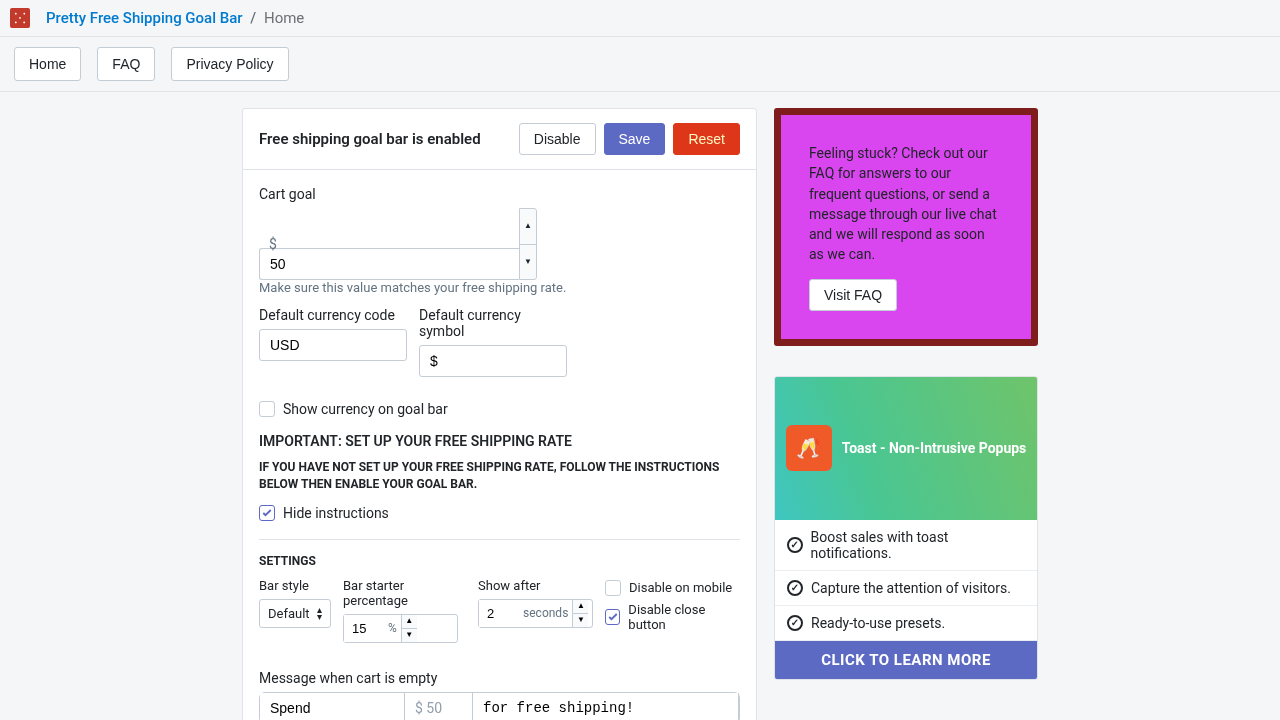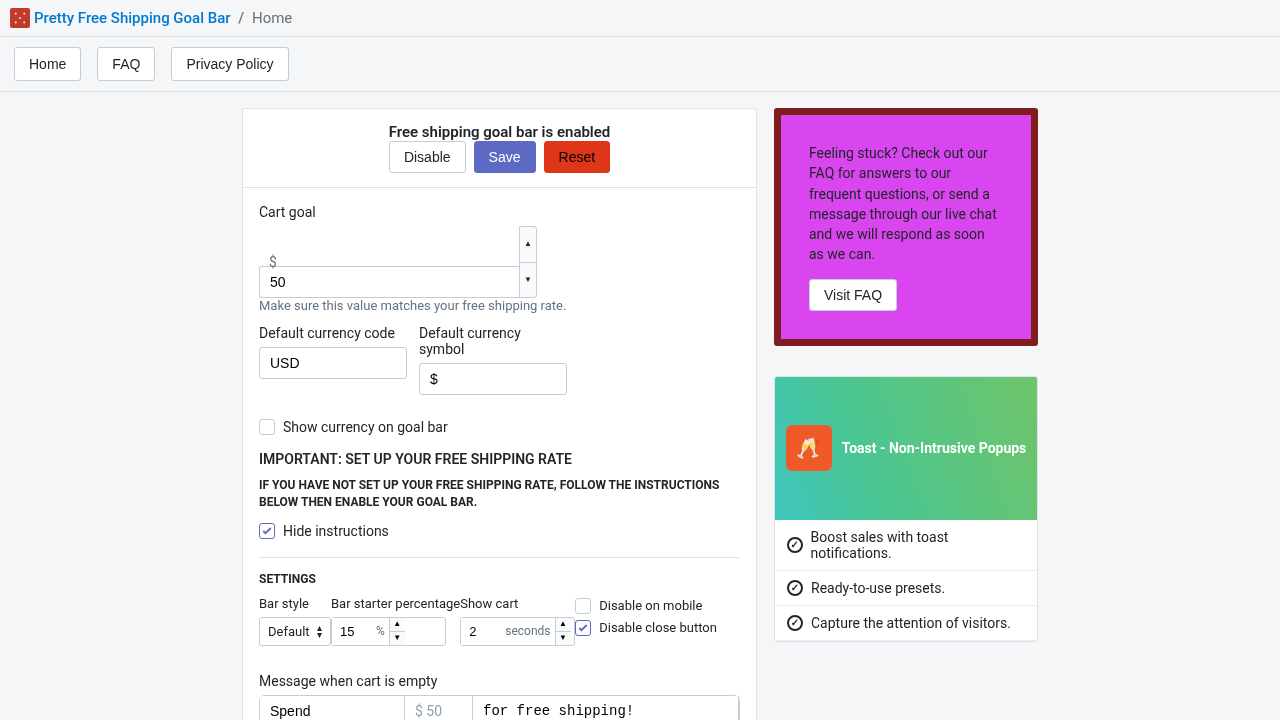--- a/index.html
+++ b/index.html
@@ -8,21 +8,21 @@
   background: #f4f6f8;
   color: #212529;
   font-size: 14px;
 }
 .topbar {
   display: flex;
   align-items: center;
   padding: 8px 10px;
   border-bottom: 1px solid #e1e3e5;
   background: #f4f6f8;
-  gap: 4px;
+  gap: 16px;
 }
 .logo {
   width: 20px;
   height: 20px;
   background: #c13a2c;
   border-radius: 2px;
   display: flex;
   align-items: center;
   justify-content: center;
   position: relative;
@@ -66,37 +66,36 @@
   background: #fff;
   border: 1px solid #dfe3e8;
   border-radius: 3px;
 }
 .panel-header {
   display: flex;
   align-items: center;
   justify-content: space-between;
   padding: 14px 16px;
   border-bottom: 1px solid #dfe3e8;
-  flex-direction: column;
 }
 .panel-title {
   font-size: 15px;
   font-weight: 600;
 }
 .btn-group { display: flex; gap: 8px; }
 .btn {
   border: 1px solid #c4cdd5;
   border-radius: 3px;
   padding: 7px 14px;
   font-size: 14px;
   cursor: pointer;
 }
 .btn-default { background: #fff; color: #212529; }
 .btn-primary { background: #5c6ac4; color: #fff; border-color: #5c6ac4; }
-.btn-danger  { background: #de3618; color: #000000; border-color: #de3618; }
+.btn-danger  { background: #de3618; color: #fef9c3; border-color: #de3618; }
 .panel-body { padding: 16px 16px 20px 16px; }
 .form-group { margin-bottom: 12px; }
 .form-label { display: block; font-size: 14px; color: #212529; margin-bottom: 6px; }
 .help-text { font-size: 13px; color: #637381; }
 .input-wrap { position: relative; display: flex; align-items: center; }
 .input-prefix {
   position: absolute;
   left: 10px;
   color: #637381;
   font-size: 14px;
@@ -164,21 +163,21 @@
   margin-bottom: 10px;
 }
 .important-p {
   font-size: 12px;
   font-weight: 700;
   line-height: 1.4;
   margin-bottom: 10px;
 }
 .section-divider { border-top: 1px solid #dfe3e8; margin-top: 18px; padding-top: 14px; }
 .settings-h { font-size: 12px; font-weight: 700; margin-bottom: 10px; }
-.settings-row { display: flex; align-items: flex-start; }
+.settings-row { display: flex; gap: 12px; align-items: flex-start; }
 .sel-wrap {
   border: 1px solid #c4cdd5;
   border-radius: 3px;
   padding: 6px 8px;
   display: flex;
   align-items: center;
   justify-content: space-between;
   cursor: pointer;
   width: 72px;
   font-size: 13px;
@@ -393,21 +392,21 @@
               <input type="text" value="15" style="">
               <span class="unit">%</span>
               <div class="spn">
                 <button>▲</button>
                 <button>▼</button>
               </div>
             </div>
           </div>
 
           <div>
-            <label class="settings-col-label">Show cart</label>
+            <label class="settings-col-label">Show after</label>
             <div class="unit-input">
               <input type="text" value="2" style="">
               <span class="unit">seconds</span>
               <div class="spn">
                 <button>▲</button>
                 <button>▼</button>
               </div>
             </div>
           </div>
 
@@ -462,23 +461,24 @@
         <div class="promo-icon">🥂</div>
         <div class="promo-title">Toast - Non-Intrusive Popups</div>
       </div>
       <div class="promo-list">
         <div class="promo-item">
           <span class="check-circle"></span>
           <span>Boost sales with toast notifications.</span>
         </div>
         <div class="promo-item">
           <span class="check-circle"></span>
-          <span>Ready-to-use presets.</span>
+          <span>Capture the attention of visitors.</span>
         </div>
         <div class="promo-item">
           <span class="check-circle"></span>
-          <span>Capture the attention of visitors.</span>
-        </div>
-      </div>
+          <span>Ready-to-use presets.</span>
+        </div>
+      </div>
+      <div class="promo-cta">CLICK TO LEARN MORE</div>
     </div>
   </div>
 
 </div>
 
 </body></html>

